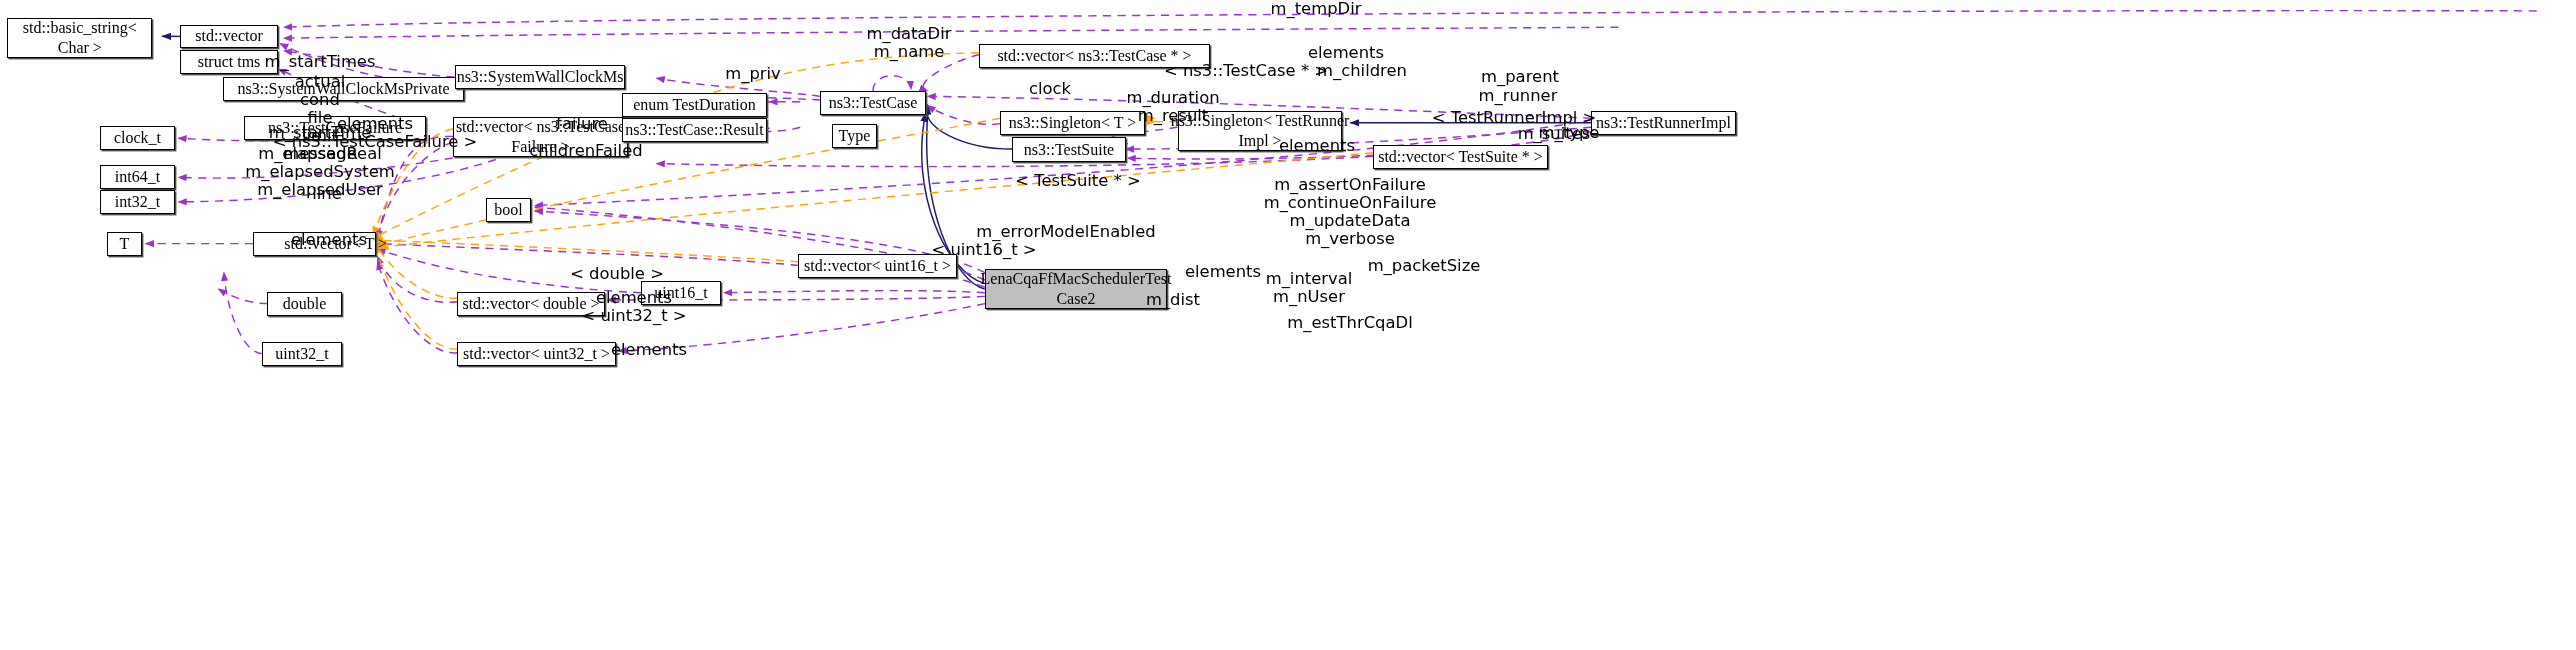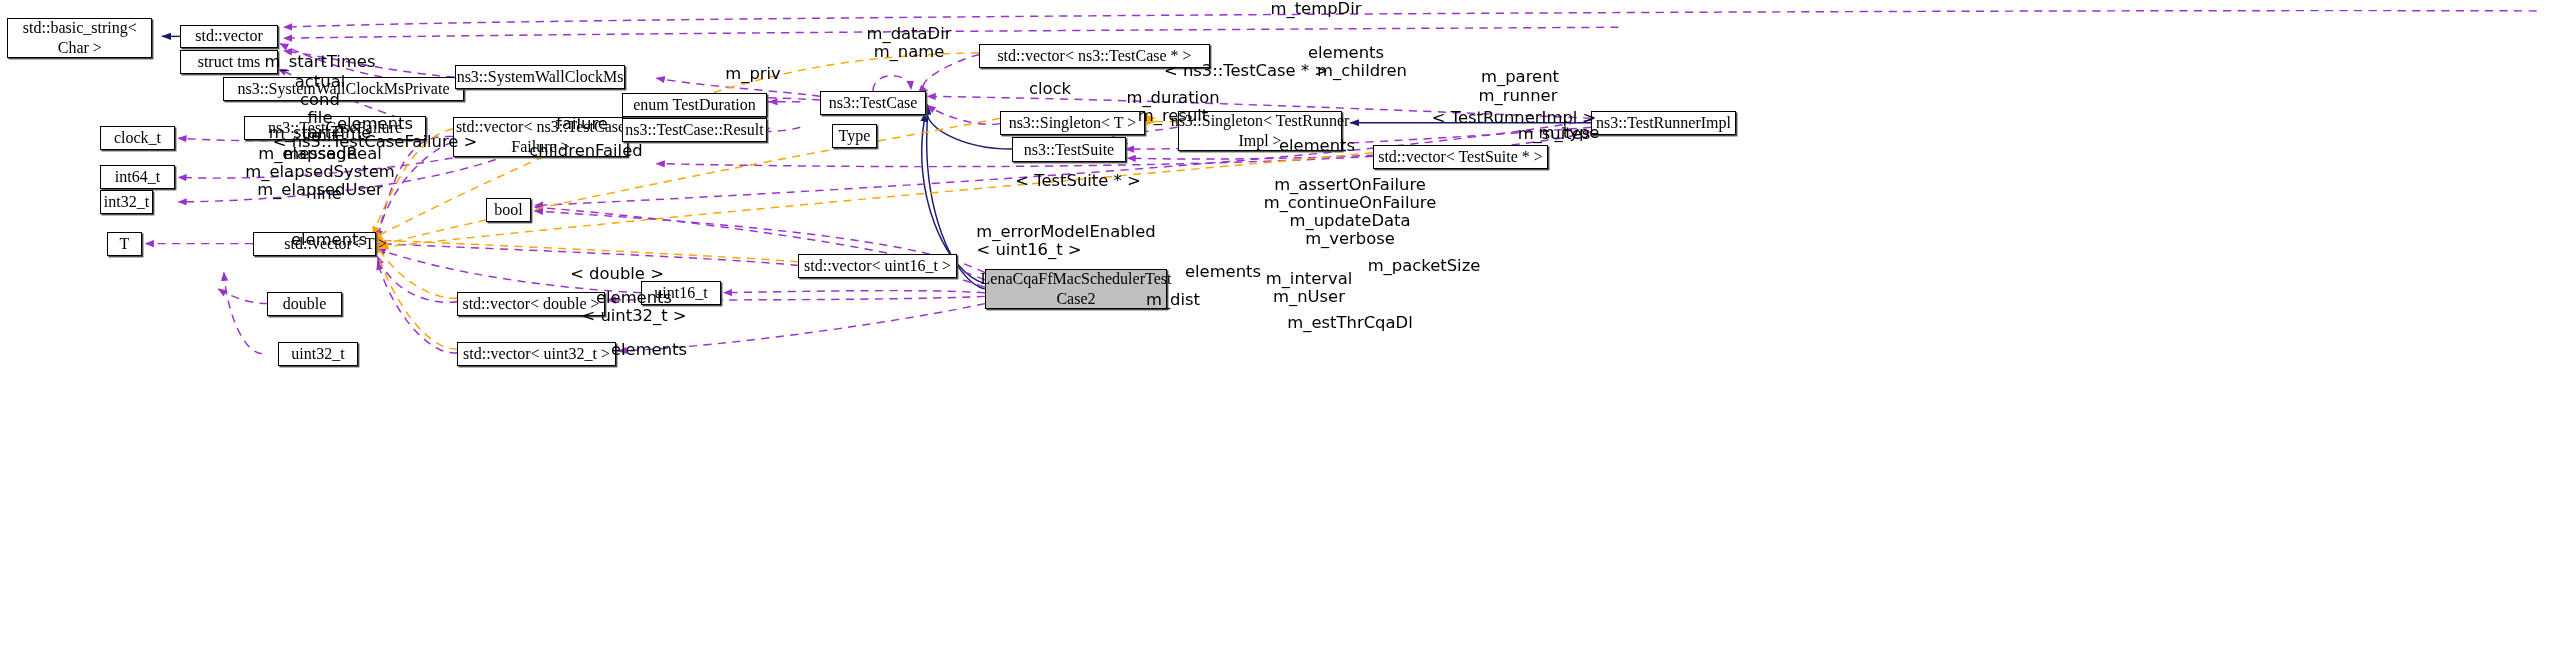--- a/index.html
+++ b/index.html
@@ -124,21 +124,21 @@
 
   <div id="nodes">
       <div class="node" style="left: 7.3px; top: 18px; width: 145px; height: 40px;">std::basic_string&lt;
 Char &gt;</div>
       <div class="node" style="left: 180px; top: 24.6px; width: 98px; height: 23.6px;">std::vector</div>
       <div class="node" style="left: 180px; top: 50px; width: 98px; height: 23.6px;">struct tms</div>
       <div class="node" style="left: 223px; top: 77px; width: 241px; height: 23.6px;">ns3::SystemWallClockMsPrivate</div>
       <div class="node" style="left: 244px; top: 116px; width: 182px; height: 23.6px;">ns3::TestCaseFailure</div>
       <div class="node" style="left: 100px; top: 126px; width: 75px; height: 23.6px;">clock_t</div>
       <div class="node" style="left: 100px; top: 165px; width: 75px; height: 23.6px;">int64_t</div>
-      <div class="node" style="left: 100px; top: 190px; width: 53px; height: 23.6px;">int32_t</div>
+      <div class="node" style="left: 100px; top: 190px; width: 75px; height: 23.6px;">int32_t</div>
       <div class="node" style="left: 455px; top: 65px; width: 170px; height: 23.6px;">ns3::SystemWallClockMs</div>
       <div class="node" style="left: 453px; top: 117px; width: 175px; height: 40px;">std::vector&lt; ns3::TestCase
 Failure &gt;</div>
       <div class="node" style="left: 622px; top: 93px; width: 145px; height: 23.6px;">enum TestDuration</div>
       <div class="node" style="left: 622px; top: 118px; width: 145px; height: 23.6px;">ns3::TestCase::Result</div>
       <div class="node" style="left: 820px; top: 91px; width: 106px; height: 23.6px;">ns3::TestCase</div>
       <div class="node" style="left: 832px; top: 124px; width: 45px; height: 23.6px;">Type</div>
       <div class="node" style="left: 979px; top: 44px; width: 231px; height: 23.6px;">std::vector&lt; ns3::TestCase * &gt;</div>
       <div class="node" style="left: 1000px; top: 111px; width: 145px; height: 23.6px;">ns3::Singleton&lt; T &gt;</div>
       <div class="node" style="left: 1012px; top: 137px; width: 114px; height: 25px;">ns3::TestSuite</div>
@@ -146,21 +146,21 @@
 Impl &gt;</div>
       <div class="node" style="left: 1373px; top: 145px; width: 175px; height: 23.6px;">std::vector&lt; TestSuite * &gt;</div>
       <div class="node" style="left: 1591px; top: 111px; width: 145px; height: 23.6px;">ns3::TestRunnerImpl</div>
       <div class="node" style="left: 486px; top: 198px; width: 45px; height: 23.6px;">bool</div>
       <div class="node" style="left: 107px; top: 232px; width: 35px; height: 23.6px;">T</div>
       <div class="node" style="left: 253px; top: 232px; width: 123px; height: 23.6px; padding-left: 48px;">std::vector&lt; T &gt;</div>
       <div class="node" style="left: 798px; top: 254px; width: 159px; height: 23.6px;">std::vector&lt; uint16_t &gt;</div>
       <div class="node" style="left: 641px; top: 281px; width: 80px; height: 23.6px;">uint16_t</div>
       <div class="node" style="left: 267px; top: 292px; width: 75px; height: 23.6px;">double</div>
       <div class="node" style="left: 457px; top: 292px; width: 148px; height: 23.6px;">std::vector&lt; double &gt;</div>
-      <div class="node" style="left: 278px; top: 342px; width: 80px; height: 23.6px;">uint32_t</div>
+      <div class="node" style="left: 262px; top: 342px; width: 80px; height: 23.6px;">uint32_t</div>
       <div class="node" style="left: 457px; top: 342px; width: 159px; height: 23.6px;">std::vector&lt; uint32_t &gt;</div>
       <div class="node highlight" style="left: 985px; top: 269px; width: 182px; height: 40px;">LenaCqaFfMacSchedulerTest
 Case2</div>
     </div>
   <div id="labels">
       <div class="elabel" style="left: 1316px; top: 0px;">m_tempDir</div>
       <div class="elabel" style="left: 909px; top: 24.6px;">m_dataDir
 m_name</div>
       <div class="elabel" style="left: 320px; top: 53px;">m_startTimes</div>
       <div class="elabel" style="left: 320px; top: 73px;">actual
@@ -190,21 +190,21 @@
       <div class="elabel" style="left: 1317px; top: 137px;">elements</div>
       <div class="elabel" style="left: 586px; top: 142px;">childrenFailed</div>
       <div class="elabel" style="left: 1078px; top: 160px; margin-top: 12px;">&lt; TestSuite * &gt;</div>
       <div class="elabel" style="left: 327px; top: 185px;">line</div>
       <div class="elabel" style="left: 1350px; top: 176px;">m_assertOnFailure
 m_continueOnFailure
 m_updateData
 m_verbose</div>
       <div class="elabel" style="left: 1066px; top: 223px;">m_errorModelEnabled</div>
       <div class="elabel" style="left: 329px; top: 231px;">elements</div>
-      <div class="elabel" style="left: 1029px; top: 241px;">&lt; uint16_t &gt;</div>
+      <div class="elabel" style="left: 984px; top: 241px;">&lt; uint16_t &gt;</div>
       <div class="elabel" style="left: 617px; top: 265px;">&lt; double &gt;</div>
       <div class="elabel" style="left: 1223px; top: 263px;">elements</div>
       <div class="elabel" style="left: 1424px; top: 257px;">m_packetSize</div>
       <div class="elabel" style="left: 1309px; top: 270px;">m_interval
 m_nUser</div>
       <div class="elabel" style="left: 634px; top: 289px;">elements
 &lt; uint32_t &gt;</div>
       <div class="elabel" style="left: 1173px; top: 291px;">m_dist</div>
       <div class="elabel" style="left: 1350px; top: 314px;">m_estThrCqaDl</div>
       <div class="elabel" style="left: 649px; top: 341px;">elements</div>

